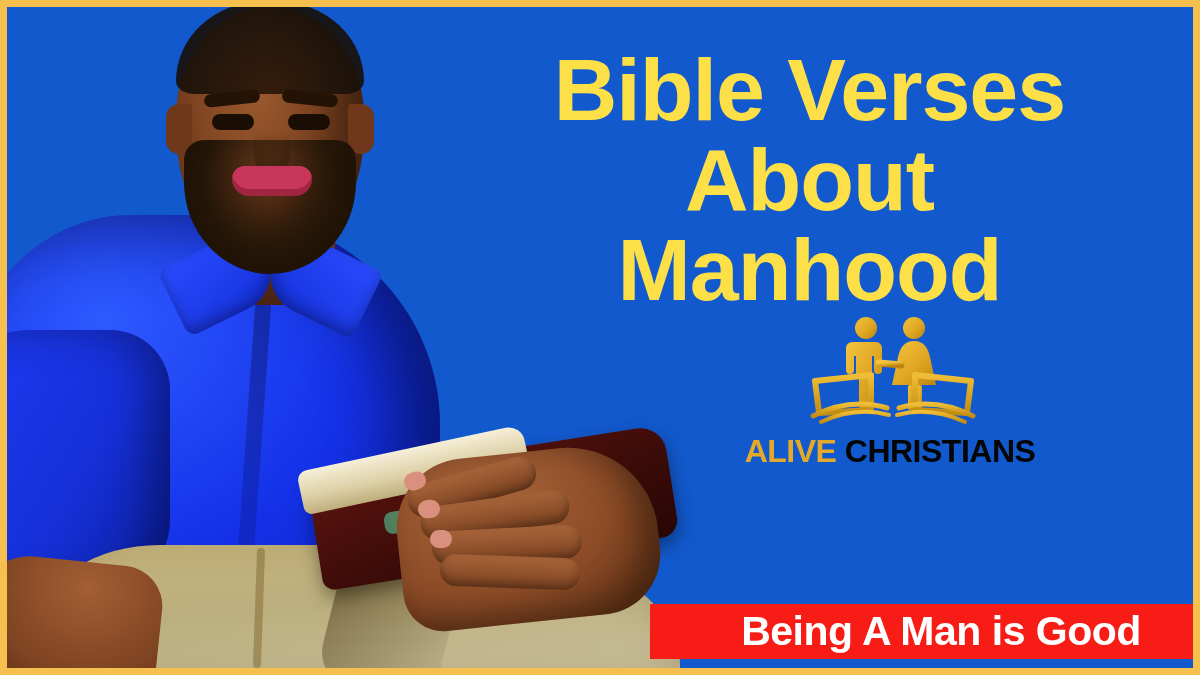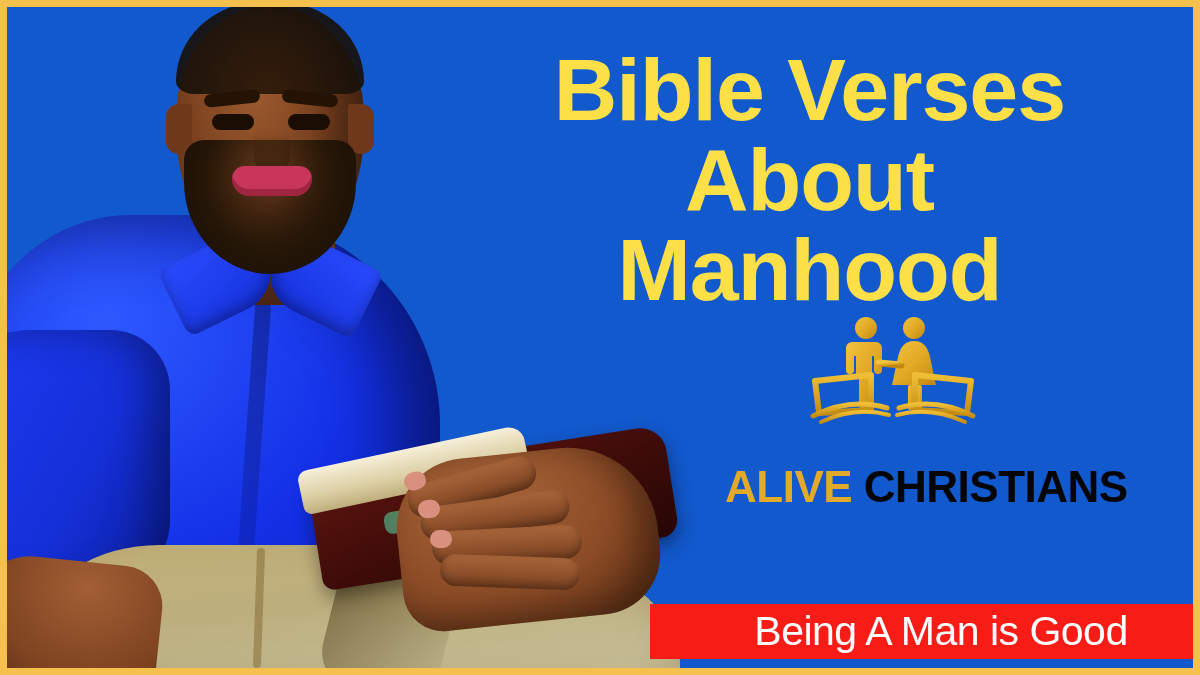--- a/index.html
+++ b/index.html
@@ -217,39 +217,38 @@
   }
   .logo-mark{
     position:absolute; left:84px; top:0;
     width:168px; height:112px;
   }
   .logo-wordmark{
     position:absolute; left:0; top:118px;
     width:330px;
     text-align:center;
     font-weight:bold;
-    font-size:44px;
+    font-size:32px;
     letter-spacing:-0.5px;
     white-space:nowrap;
-    margin-top:29px;
   }
   .wm-alive{ color:#E2A92A; }
   .wm-christians{ color:#050505; }
 
   
   .banner{
     position:absolute;
     left:643px; top:597px;
     width:550px; height:55px;
     background:#F71C16;
     display:flex; align-items:center; justify-content:center;
   }
   .banner-text{
     color:#FFFFFF;
-    font-weight:normal;
+    font-weight:bold;
     font-size:41px;
     letter-spacing:-0.5px;
     white-space:nowrap;
     line-height:1;
     margin-left:32px;
   }
 </style>
 </head>
 <body>
 

